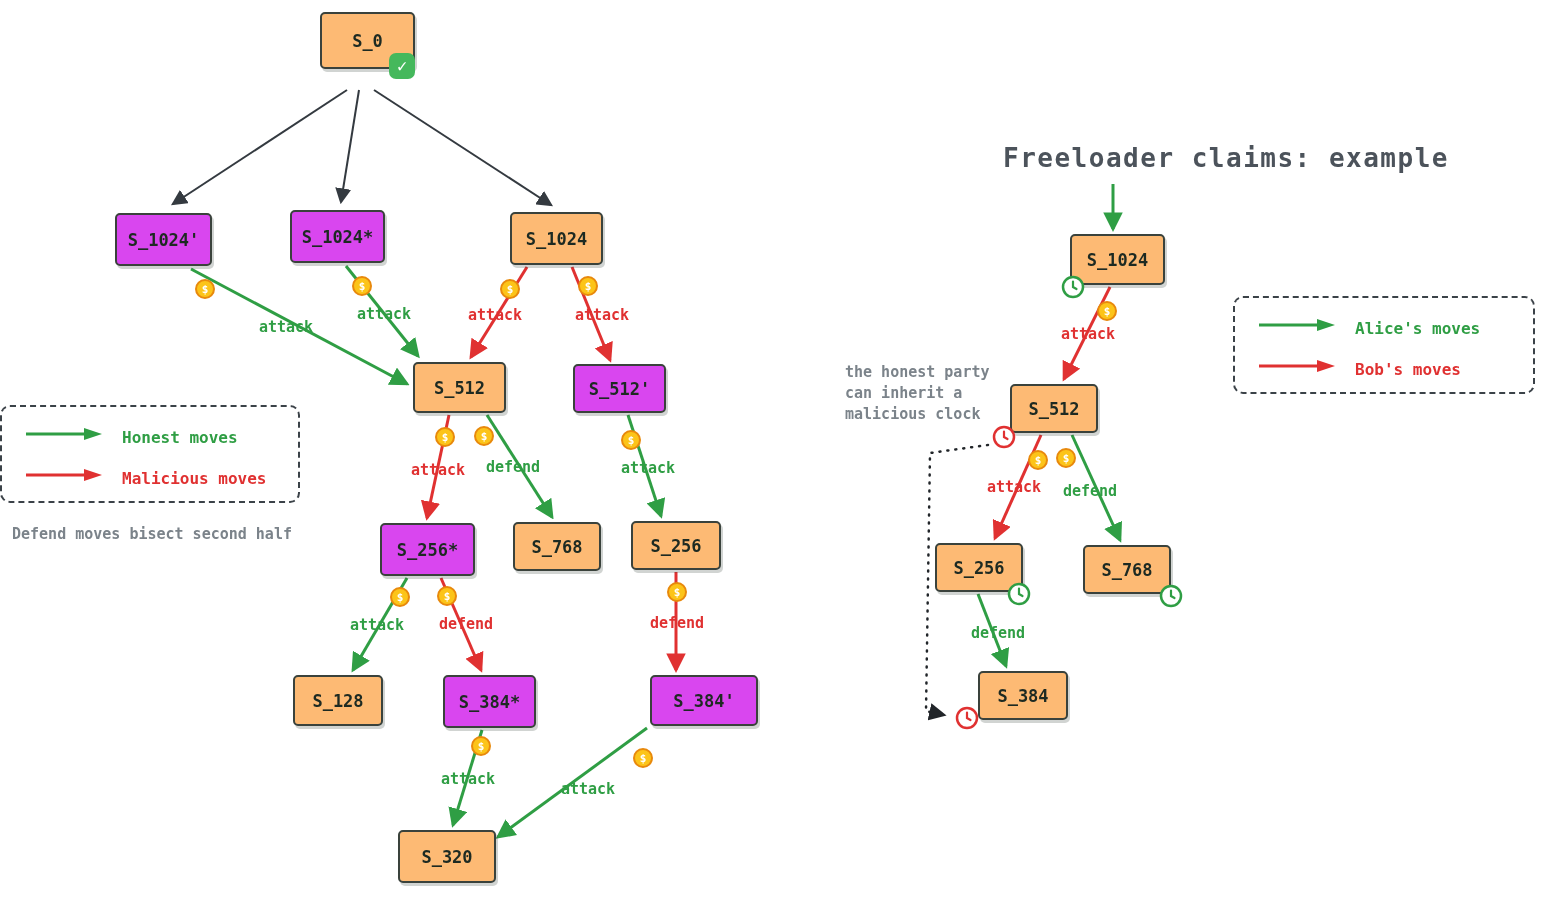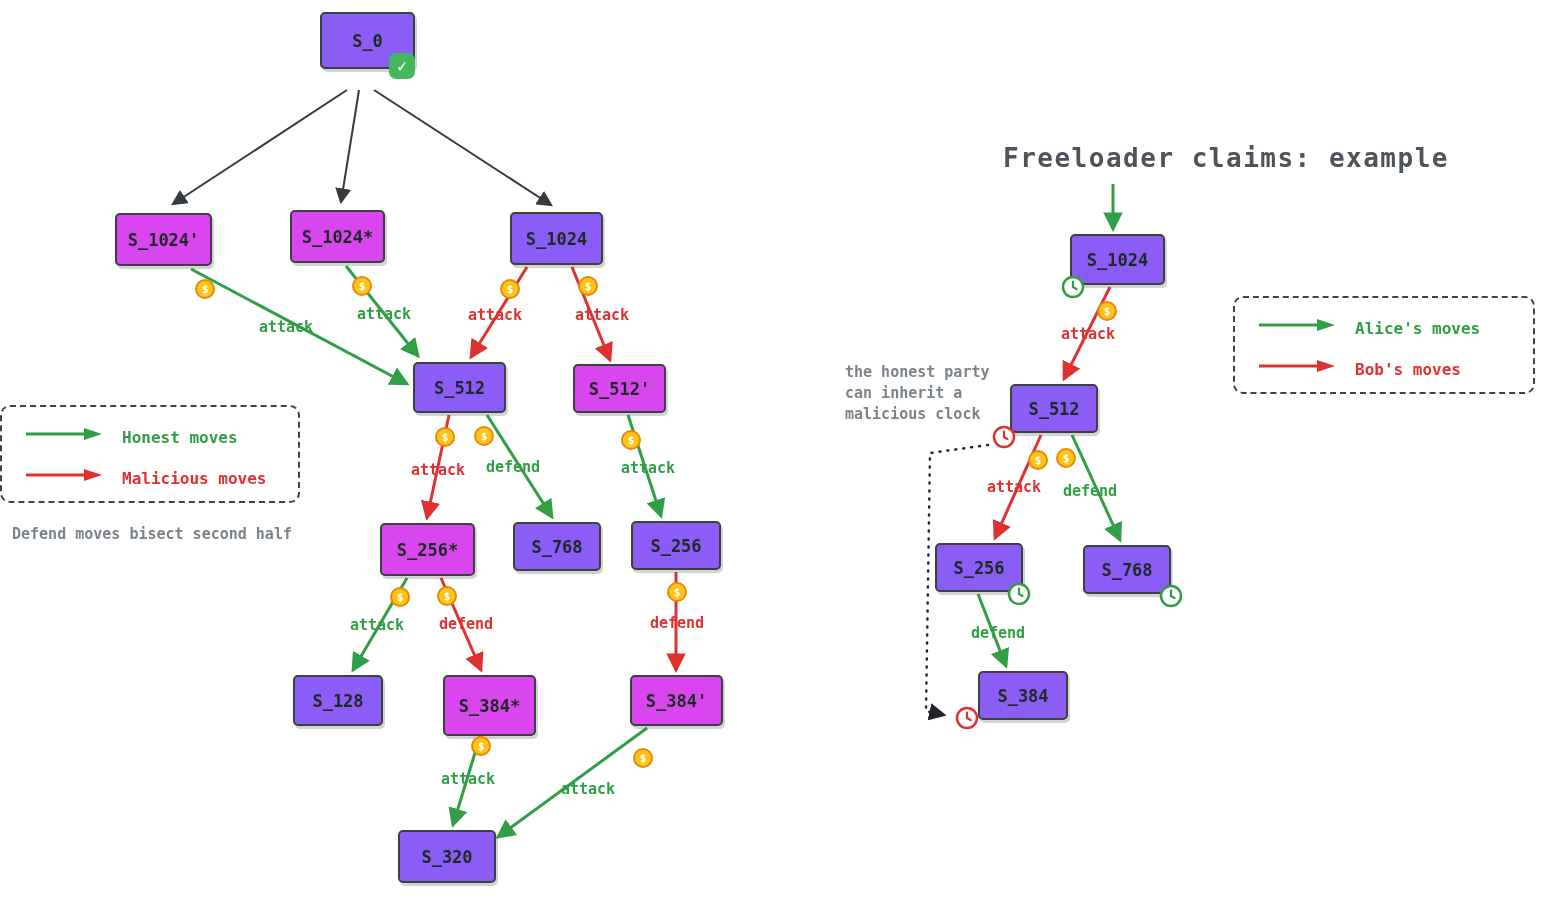--- a/index.html
+++ b/index.html
@@ -5,21 +5,21 @@
   * { margin:0; padding:0; box-sizing:border-box; }
   html,body { background:#ffffff; }
   body { font-family:"DejaVu Sans Mono","Liberation Mono",monospace; }
   .stage { position:relative; width:1542px; height:898px; background:#ffffff; overflow:hidden; }
   .edges { position:absolute; left:0; top:0; }
 
   .node { position:absolute; border:2px solid #3a423c; border-radius:5px;
           display:flex; align-items:center; justify-content:center;
           font-size:17px; font-weight:bold; color:#1d2a22;
           box-shadow:2px 3px 0 rgba(45,60,50,.22); }
-  .node.green { background:#8b5cf6; }
+  .node.green { background:#fdba74; }
   .node.pink  { background:#d946ef; }
 
   .badge { position:absolute; right:-2px; bottom:-12px; width:26px; height:26px;
            background:#45b85c; border-radius:7px; color:#fff; font-size:17px; font-weight:bold;
            display:flex; align-items:center; justify-content:center; }
 
   .coin { position:absolute; width:20px; height:20px; border-radius:50%;
           background:#fcc419; border:2px solid #e8890c; color:#fff;
           font-size:11px; font-weight:bold; display:flex; align-items:center; justify-content:center; }
 
@@ -119,24 +119,24 @@
   </div>
   <div class="node green" style="left:513px;top:522px;width:88px;height:49px">
     <span>S_768</span>
   </div>
   <div class="node green" style="left:631px;top:521px;width:90px;height:49px">
     <span>S_256</span>
   </div>
   <div class="node green" style="left:293px;top:675px;width:90px;height:51px">
     <span>S_128</span>
   </div>
-  <div class="node pink" style="left:443px;top:675px;width:93px;height:61px">
+  <div class="node pink" style="left:443px;top:675px;width:93px;height:53px">
     <span>S_384*</span>
   </div>
-  <div class="node pink" style="left:630px;top:675px;width:93px;height:51px">
+  <div class="node pink" style="left:650px;top:675px;width:108px;height:51px">
     <span>S_384'</span>
   </div>
   <div class="node green" style="left:398px;top:830px;width:98px;height:53px">
     <span>S_320</span>
   </div>
 
   <span class="edge-label honest" style="left:286px;top:327px">attack</span>
   <span class="edge-label honest" style="left:384px;top:314px">attack</span>
   <span class="edge-label malicious" style="left:495px;top:315px">attack</span>
   <span class="edge-label malicious" style="left:602px;top:315px">attack</span>

